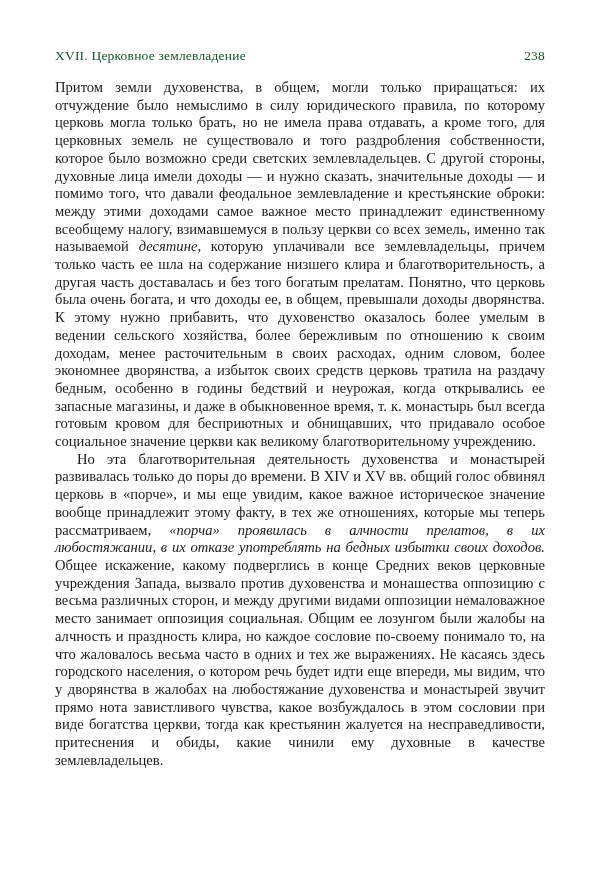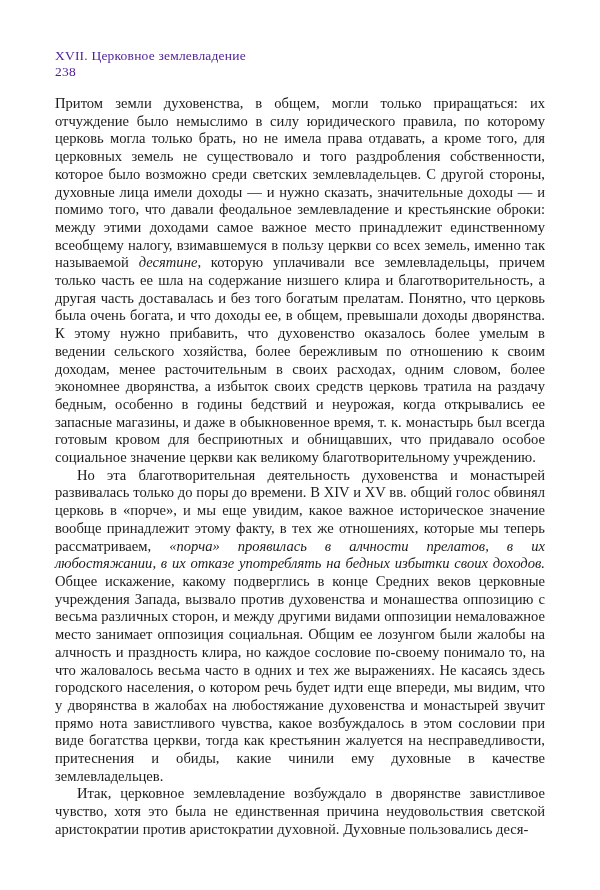--- a/index.html
+++ b/index.html
@@ -16,24 +16,23 @@
     padding: 48px 55px 0 55px;
     overflow: hidden;
     font-family: "Liberation Serif", "DejaVu Serif", serif;
     color: #1b1b1b;
   }
   .running-head {
     display: flex;
     justify-content: space-between;
     align-items: baseline;
     font-size: 13.5px;
-    color: #4c1d95;
+    color: #14532d;
     letter-spacing: 0.2px;
     margin-bottom: 15px;
-    flex-direction: column;
   }
   .head-title {
     white-space: nowrap;
   }
   .head-page {
     white-space: nowrap;
   }
   .text-block p {
     margin: 0;
     text-align: justify;
@@ -54,15 +53,14 @@
 <body>
 
 <div class="page">
   <header class="running-head">
     <span class="head-title">XVII. Церковное землевладение</span>
     <span class="head-page">238</span>
   </header>
   <main class="text-block">
       <p class="no-indent"><span>Притом земли духовенства, в общем, могли только приращаться: их отчуждение было немыслимо в силу юридического правила, по которому церковь могла только брать, но не имела права отдавать, а кроме того, для церковных земель не существовало и того раздробления собственности, которое было возможно среди светских землевладельцев. С другой стороны, духовные лица имели доходы — и нужно сказать, значительные доходы — и помимо того, что давали феодальное землевладение и крестьянские оброки: между этими доходами самое важное место принадлежит единственному всеобщему налогу, взимавшемуся в пользу церкви со всех земель, именно так называемой </span><em>десятине</em><span>, которую уплачивали все землевладельцы, причем только часть ее шла на содержание низшего клира и благотворительность, а другая часть доставалась и без того богатым прелатам. Понятно, что церковь была очень богата, и что доходы ее, в общем, превышали доходы дворянства. К этому нужно прибавить, что духовенство оказалось более умелым в ведении сельского хозяйства, более бережливым по отношению к своим доходам, менее расточительным в своих расходах, одним словом, более экономнее дворянства, а избыток своих средств церковь тратила на раздачу бедным, особенно в годины бедствий и неурожая, когда открывались ее запасные магазины, и даже в обыкновенное время, т. к. монастырь был всегда готовым кровом для бесприютных и обнищавших, что придавало особое социальное значение церкви как великому благотворительному учреждению.</span></p>
       <p><span>Но эта благотворительная деятельность духовенства и монастырей развивалась только до поры до времени. В XIV и XV вв. общий голос обвинял церковь в «порче», и мы еще увидим, какое важное историческое значение вообще принадлежит этому факту, в тех же отношениях, которые мы теперь рассматриваем, </span><em>«порча» проявилась в алчности прелатов, в их любостяжании, в их отказе употреблять на бедных избытки своих доходов.</em><span> Общее искажение, какому подверглись в конце Средних веков церковные учреждения Запада, вызвало против духовенства и монашества оппозицию с весьма различных сторон, и между другими видами оппозиции немаловажное место занимает оппозиция социальная. Общим ее лозунгом были жалобы на алчность и праздность клира, но каждое сословие по-своему понимало то, на что жаловалось весьма часто в одних и тех же выражениях. Не касаясь здесь городского населения, о котором речь будет идти еще впереди, мы видим, что у дворянства в жалобах на любостяжание духовенства и монастырей звучит прямо нота завистливого чувства, какое возбуждалось в этом сословии при виде богатства церкви, тогда как крестьянин жалуется на несправедливости, притеснения и обиды, какие чинили ему духовные в качестве землевладельцев.</span></p>
-      <p><span>Итак, церковное землевладение возбуждало в дворянстве завистливое чувство, хотя это была не единственная причина неудовольствия светской аристократии против аристократии духовной. Духовные пользовались деся-</span></p>
     </main>
 </div>
 
 </body></html>

